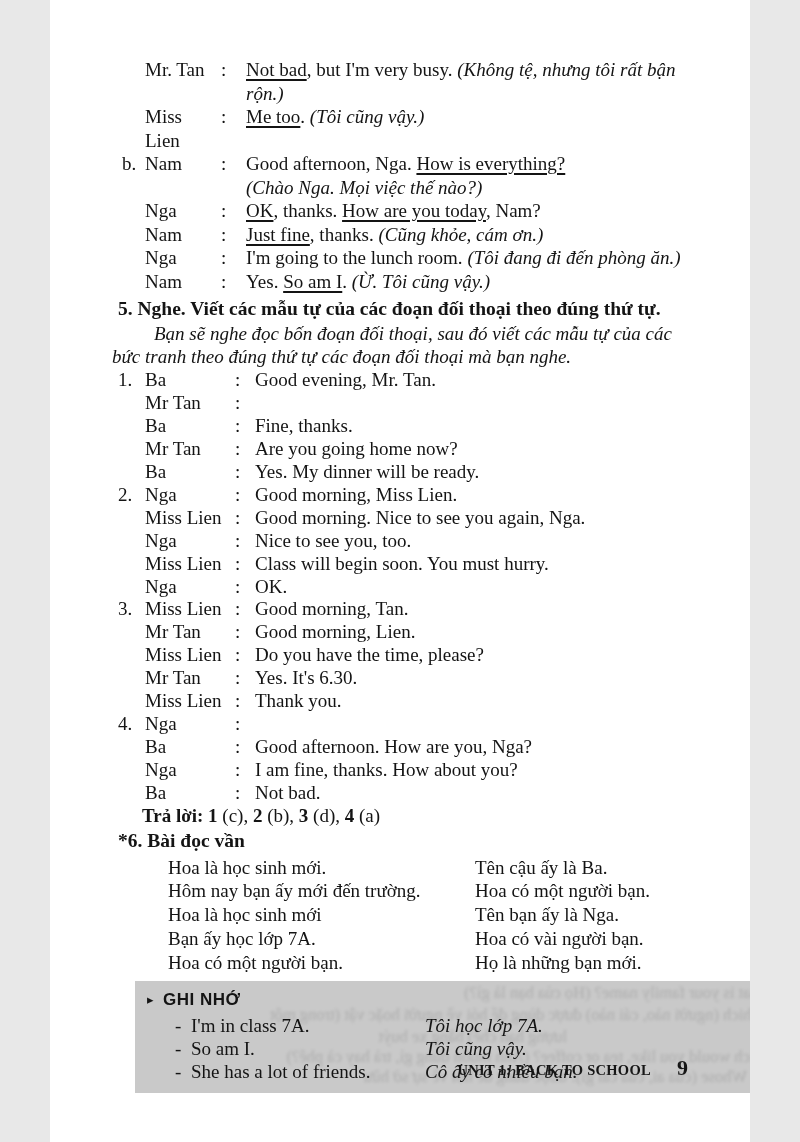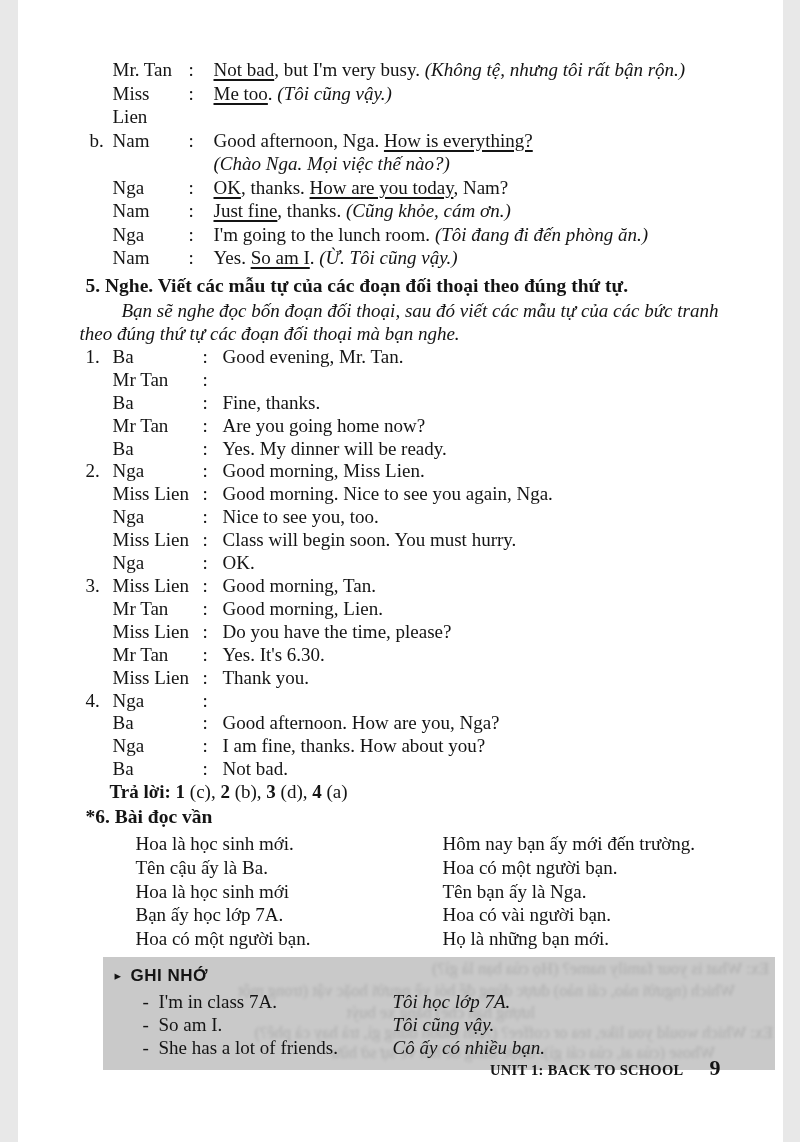--- a/index.html
+++ b/index.html
@@ -1,18 +1,18 @@
 <!DOCTYPE html>
 <html><head>
 <meta charset="utf-8">
 <style>
   html,body{margin:0;padding:0;background:#e8e8e8;}
   .page{
     position:relative;
-    width:765px;height:1142px;
+    width:700px;height:1142px;
     margin:0 auto;
     background:#fff;
     font-family:"Liberation Serif","DejaVu Serif",serif;
     font-size:19px;color:#141414;
     overflow:hidden;
   }
   .content{padding-top:58px;}
   .u{text-decoration:underline;text-decoration-thickness:1.6px;text-underline-offset:3px;}
   .i{font-style:italic;}
   .b{font-weight:bold;}
@@ -238,22 +238,22 @@
             <span class="c-txt"><span>Not bad.</span></span>
           </div>
         </div>
       <div id="answer-line"><span class="b">Trả lời: </span><span class="b">1</span><span> (c), </span><span class="b">2</span><span> (b), </span><span class="b">3</span><span> (d), </span><span class="b">4</span><span> (a)</span></div>
     </div>
 
     <div class="heading" id="h6">*6. Bài đọc vần</div>
 
     <div id="poem">
         <span>Hoa là học sinh mới.</span>
+        <span>Tên cậu ấy là Ba.</span>
         <span>Hôm nay bạn ấy mới đến trường.</span>
-        <span>Tên cậu ấy là Ba.</span>
         <span>Hoa có một người bạn.</span>
         <span>Hoa là học sinh mới</span>
         <span>Tên bạn ấy là Nga.</span>
         <span>Bạn ấy học lớp 7A.</span>
         <span>Hoa có vài người bạn.</span>
         <span>Hoa có một người bạn.</span>
         <span>Họ là những bạn mới.</span>
       </div>
 
     <div id="ghinho-box">

